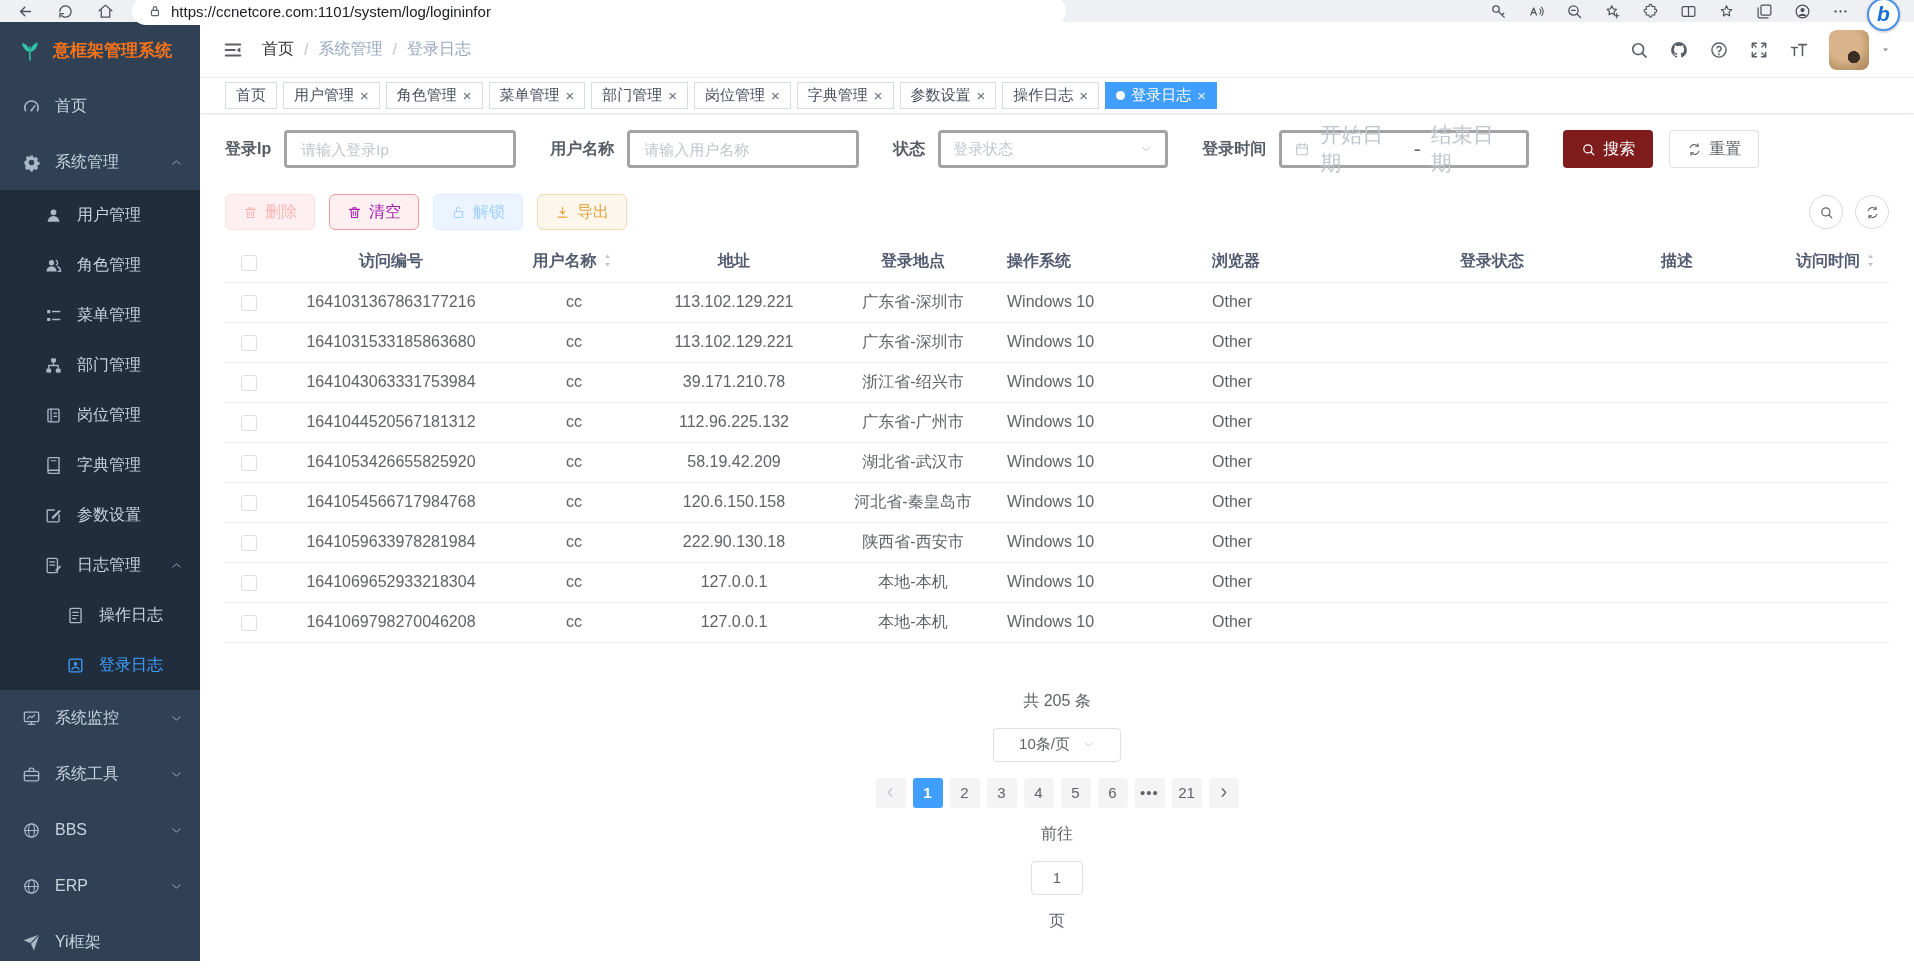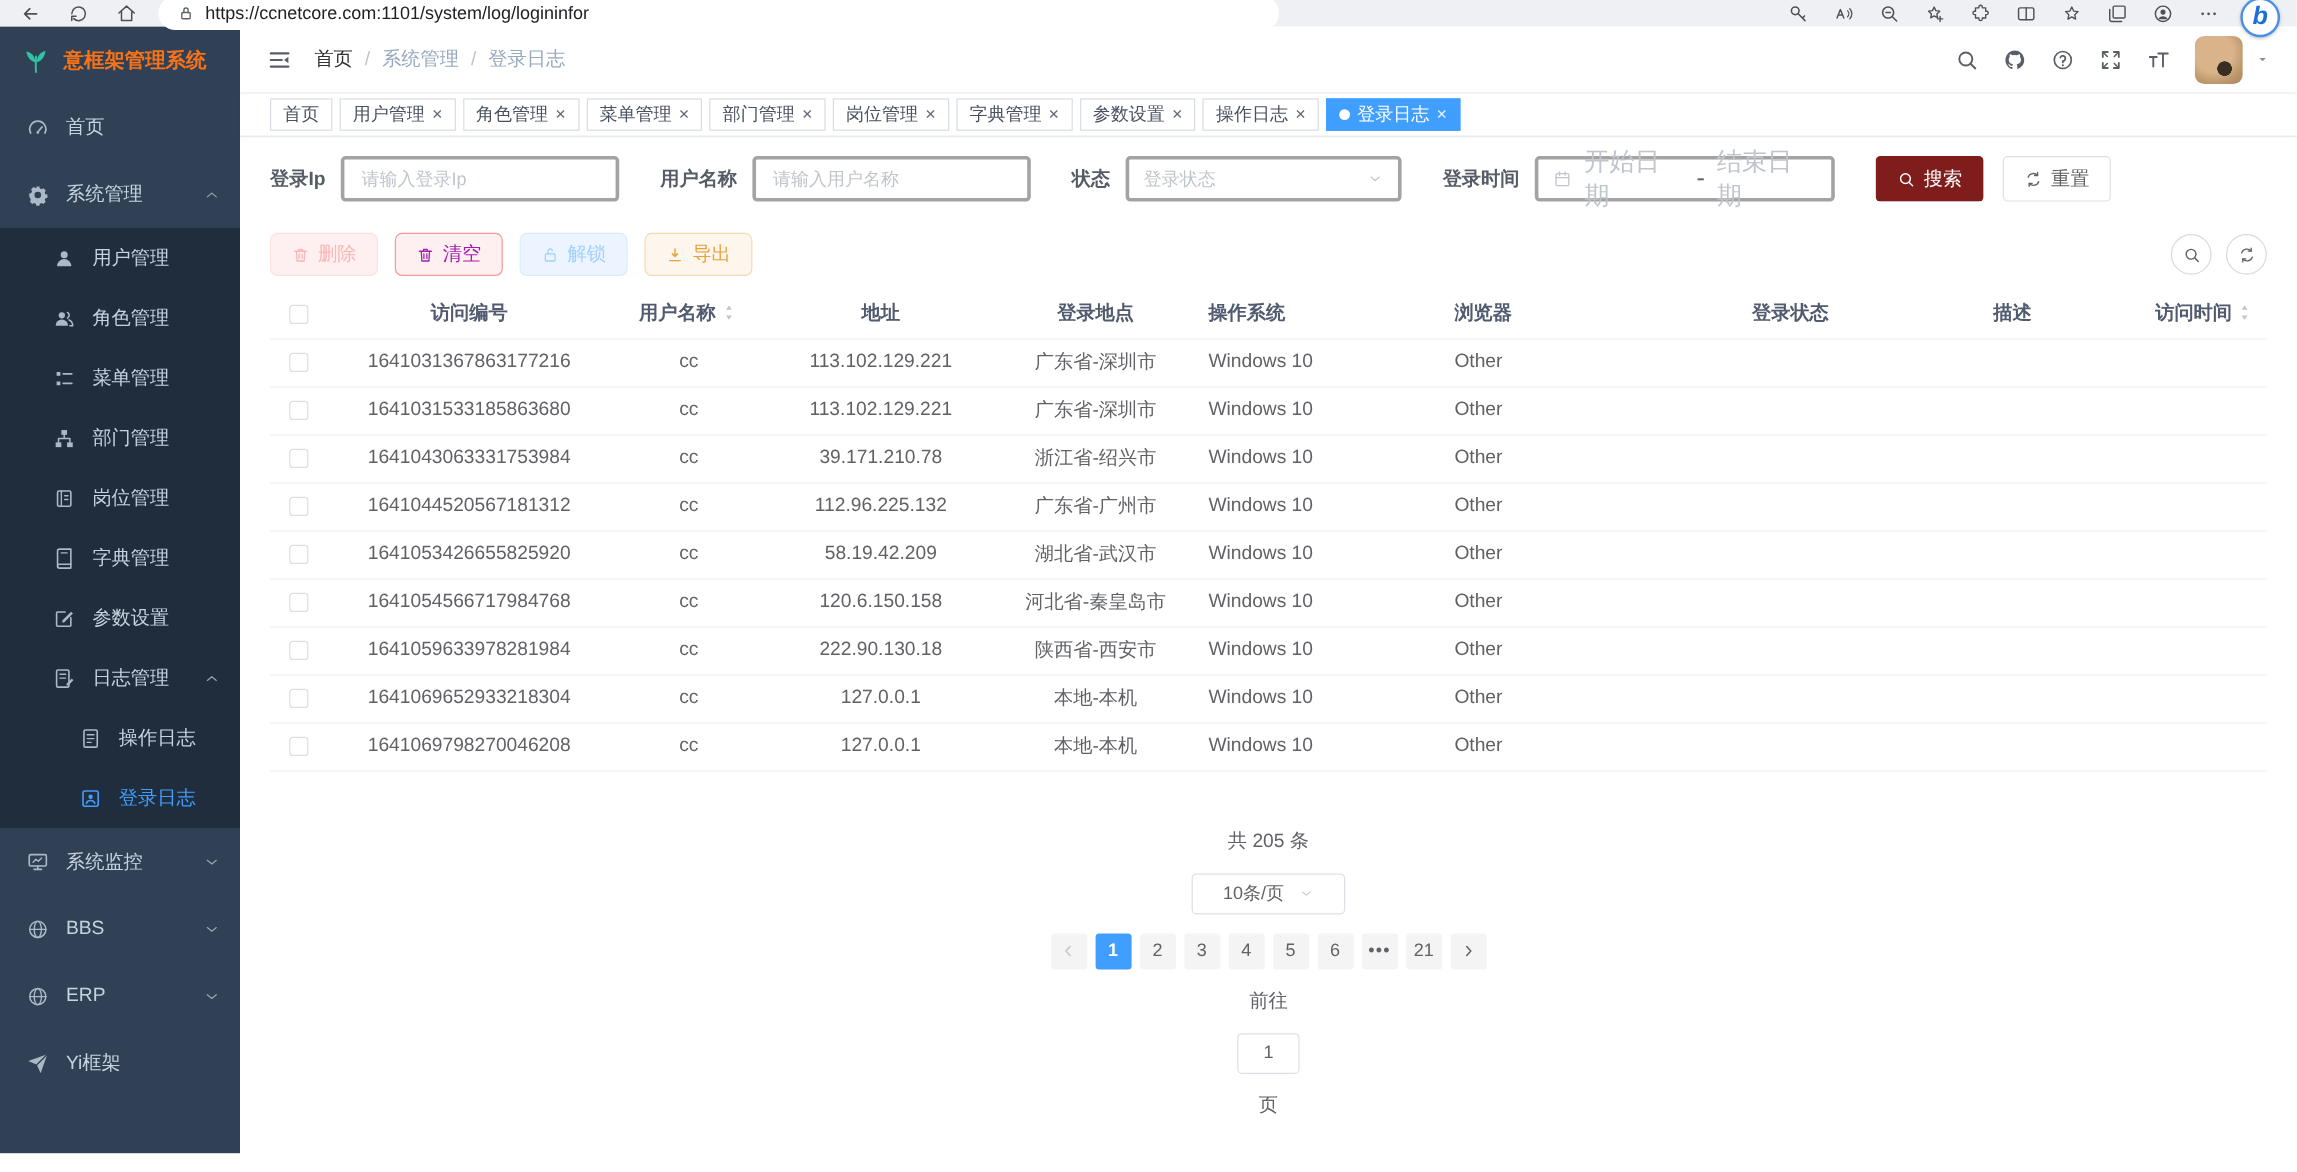--- a/index.html
+++ b/index.html
@@ -390,20 +390,34 @@
   </div>
         <div class="menu-item lv0">
     <span class="mi-icon" data-icon="monitor-icon">
             <svg viewBox="0 0 24 24" fill="none" stroke="currentColor" stroke-width="2" stroke-linecap="round" stroke-linejoin="round">
               <rect x="3" y="4" width="18" height="12" rx="1.5" stroke-width="1.7"></rect>
               <path d="m7 12 3-3 2.5 2L16 7.5" stroke-width="1.5"></path>
               <path d="M12 16v3.5M8 19.5h8" stroke-width="1.7"></path>
             </svg>
           </span>
     <span class="mi-label">系统监控</span>
+    <span class="mi-chev" data-icon="chevron-down-icon">
+            <svg viewBox="0 0 24 24" fill="none" stroke="currentColor" stroke-width="2" stroke-linecap="round" stroke-linejoin="round">
+              <path d="m6 9.5 6 5 6-5" stroke-width="1.6"></path>
+            </svg>
+          </span>
+  </div>
+        <div class="menu-item lv0">
+    <span class="mi-icon" data-icon="tool-icon">
+            <svg viewBox="0 0 24 24" fill="none" stroke="currentColor" stroke-width="2" stroke-linecap="round" stroke-linejoin="round">
+              <rect x="3" y="8" width="18" height="12" rx="2" stroke-width="1.7"></rect>
+              <path d="M9 8V6.5A2.5 2.5 0 0 1 11.5 4h1A2.5 2.5 0 0 1 15 6.5V8M3 13.5h18" stroke-width="1.7"></path>
+            </svg>
+          </span>
+    <span class="mi-label">系统工具</span>
     <span class="mi-chev" data-icon="chevron-down-icon">
             <svg viewBox="0 0 24 24" fill="none" stroke="currentColor" stroke-width="2" stroke-linecap="round" stroke-linejoin="round">
               <path d="m6 9.5 6 5 6-5" stroke-width="1.6"></path>
             </svg>
           </span>
   </div>
         <div class="menu-item lv0">
     <span class="mi-icon" data-icon="globe-icon">
             <svg viewBox="0 0 24 24" fill="none" stroke="currentColor" stroke-width="2" stroke-linecap="round" stroke-linejoin="round">
               <circle cx="12" cy="12" r="8.5" stroke-width="1.6"></circle>

